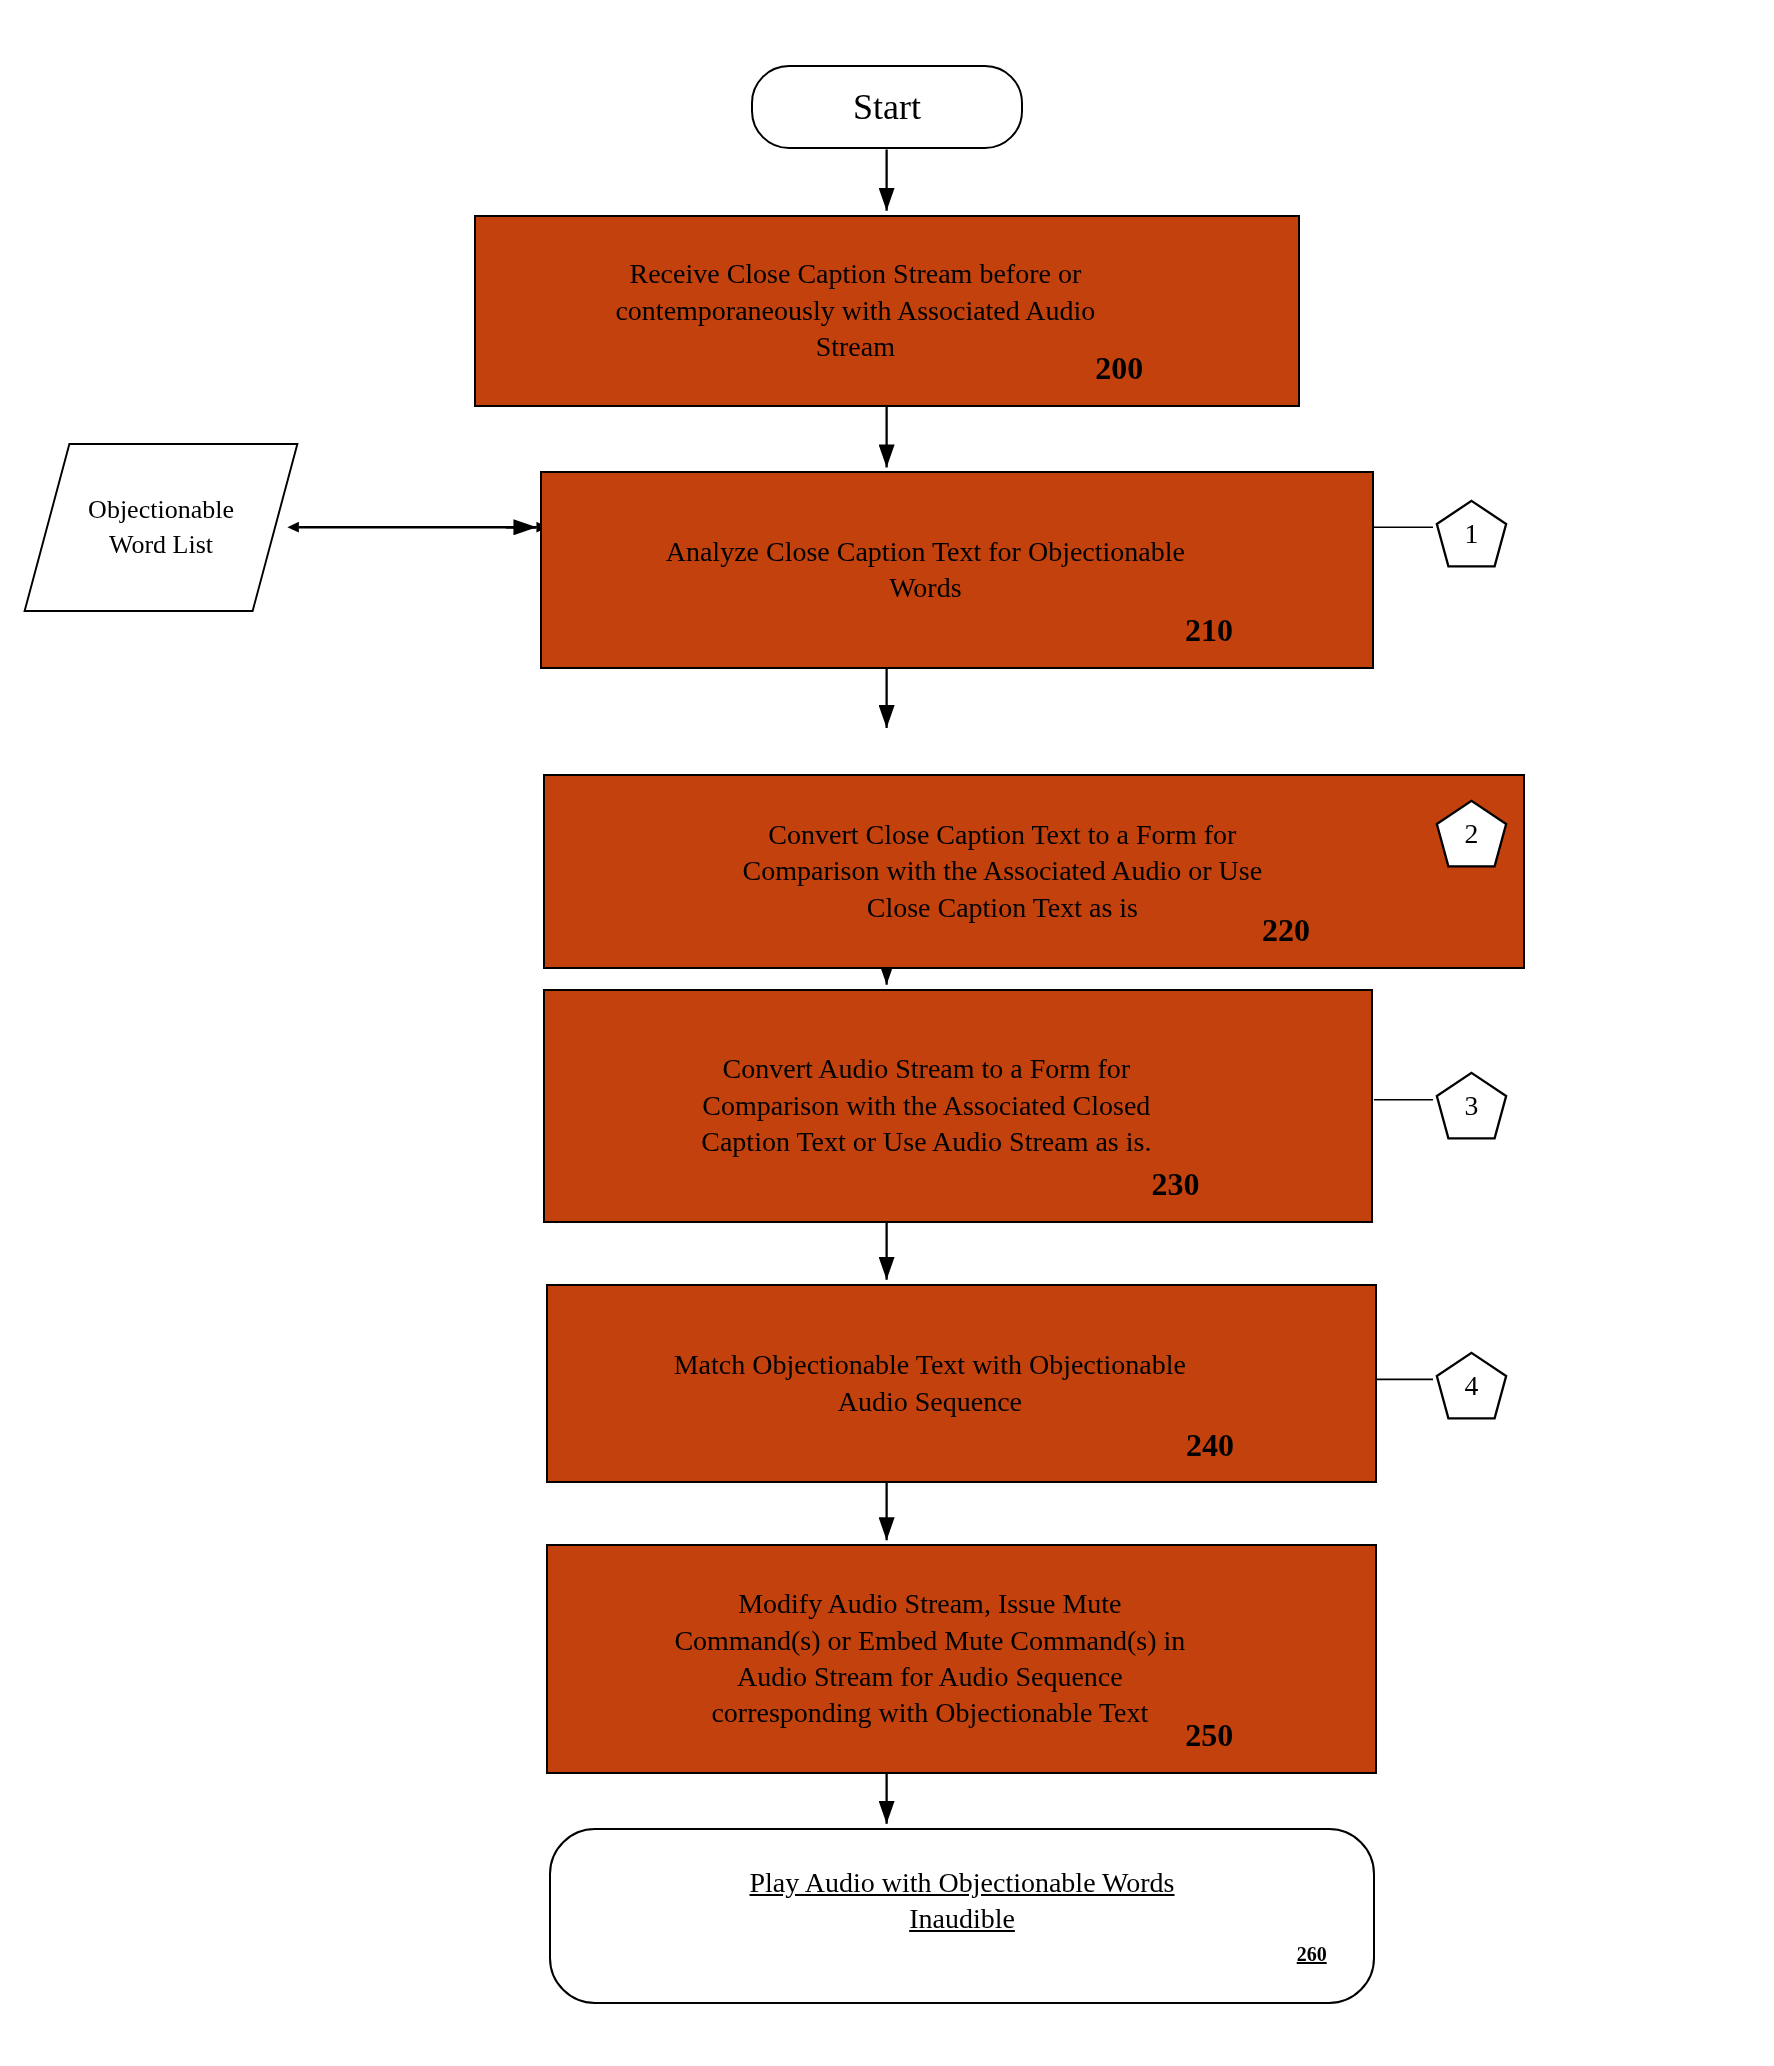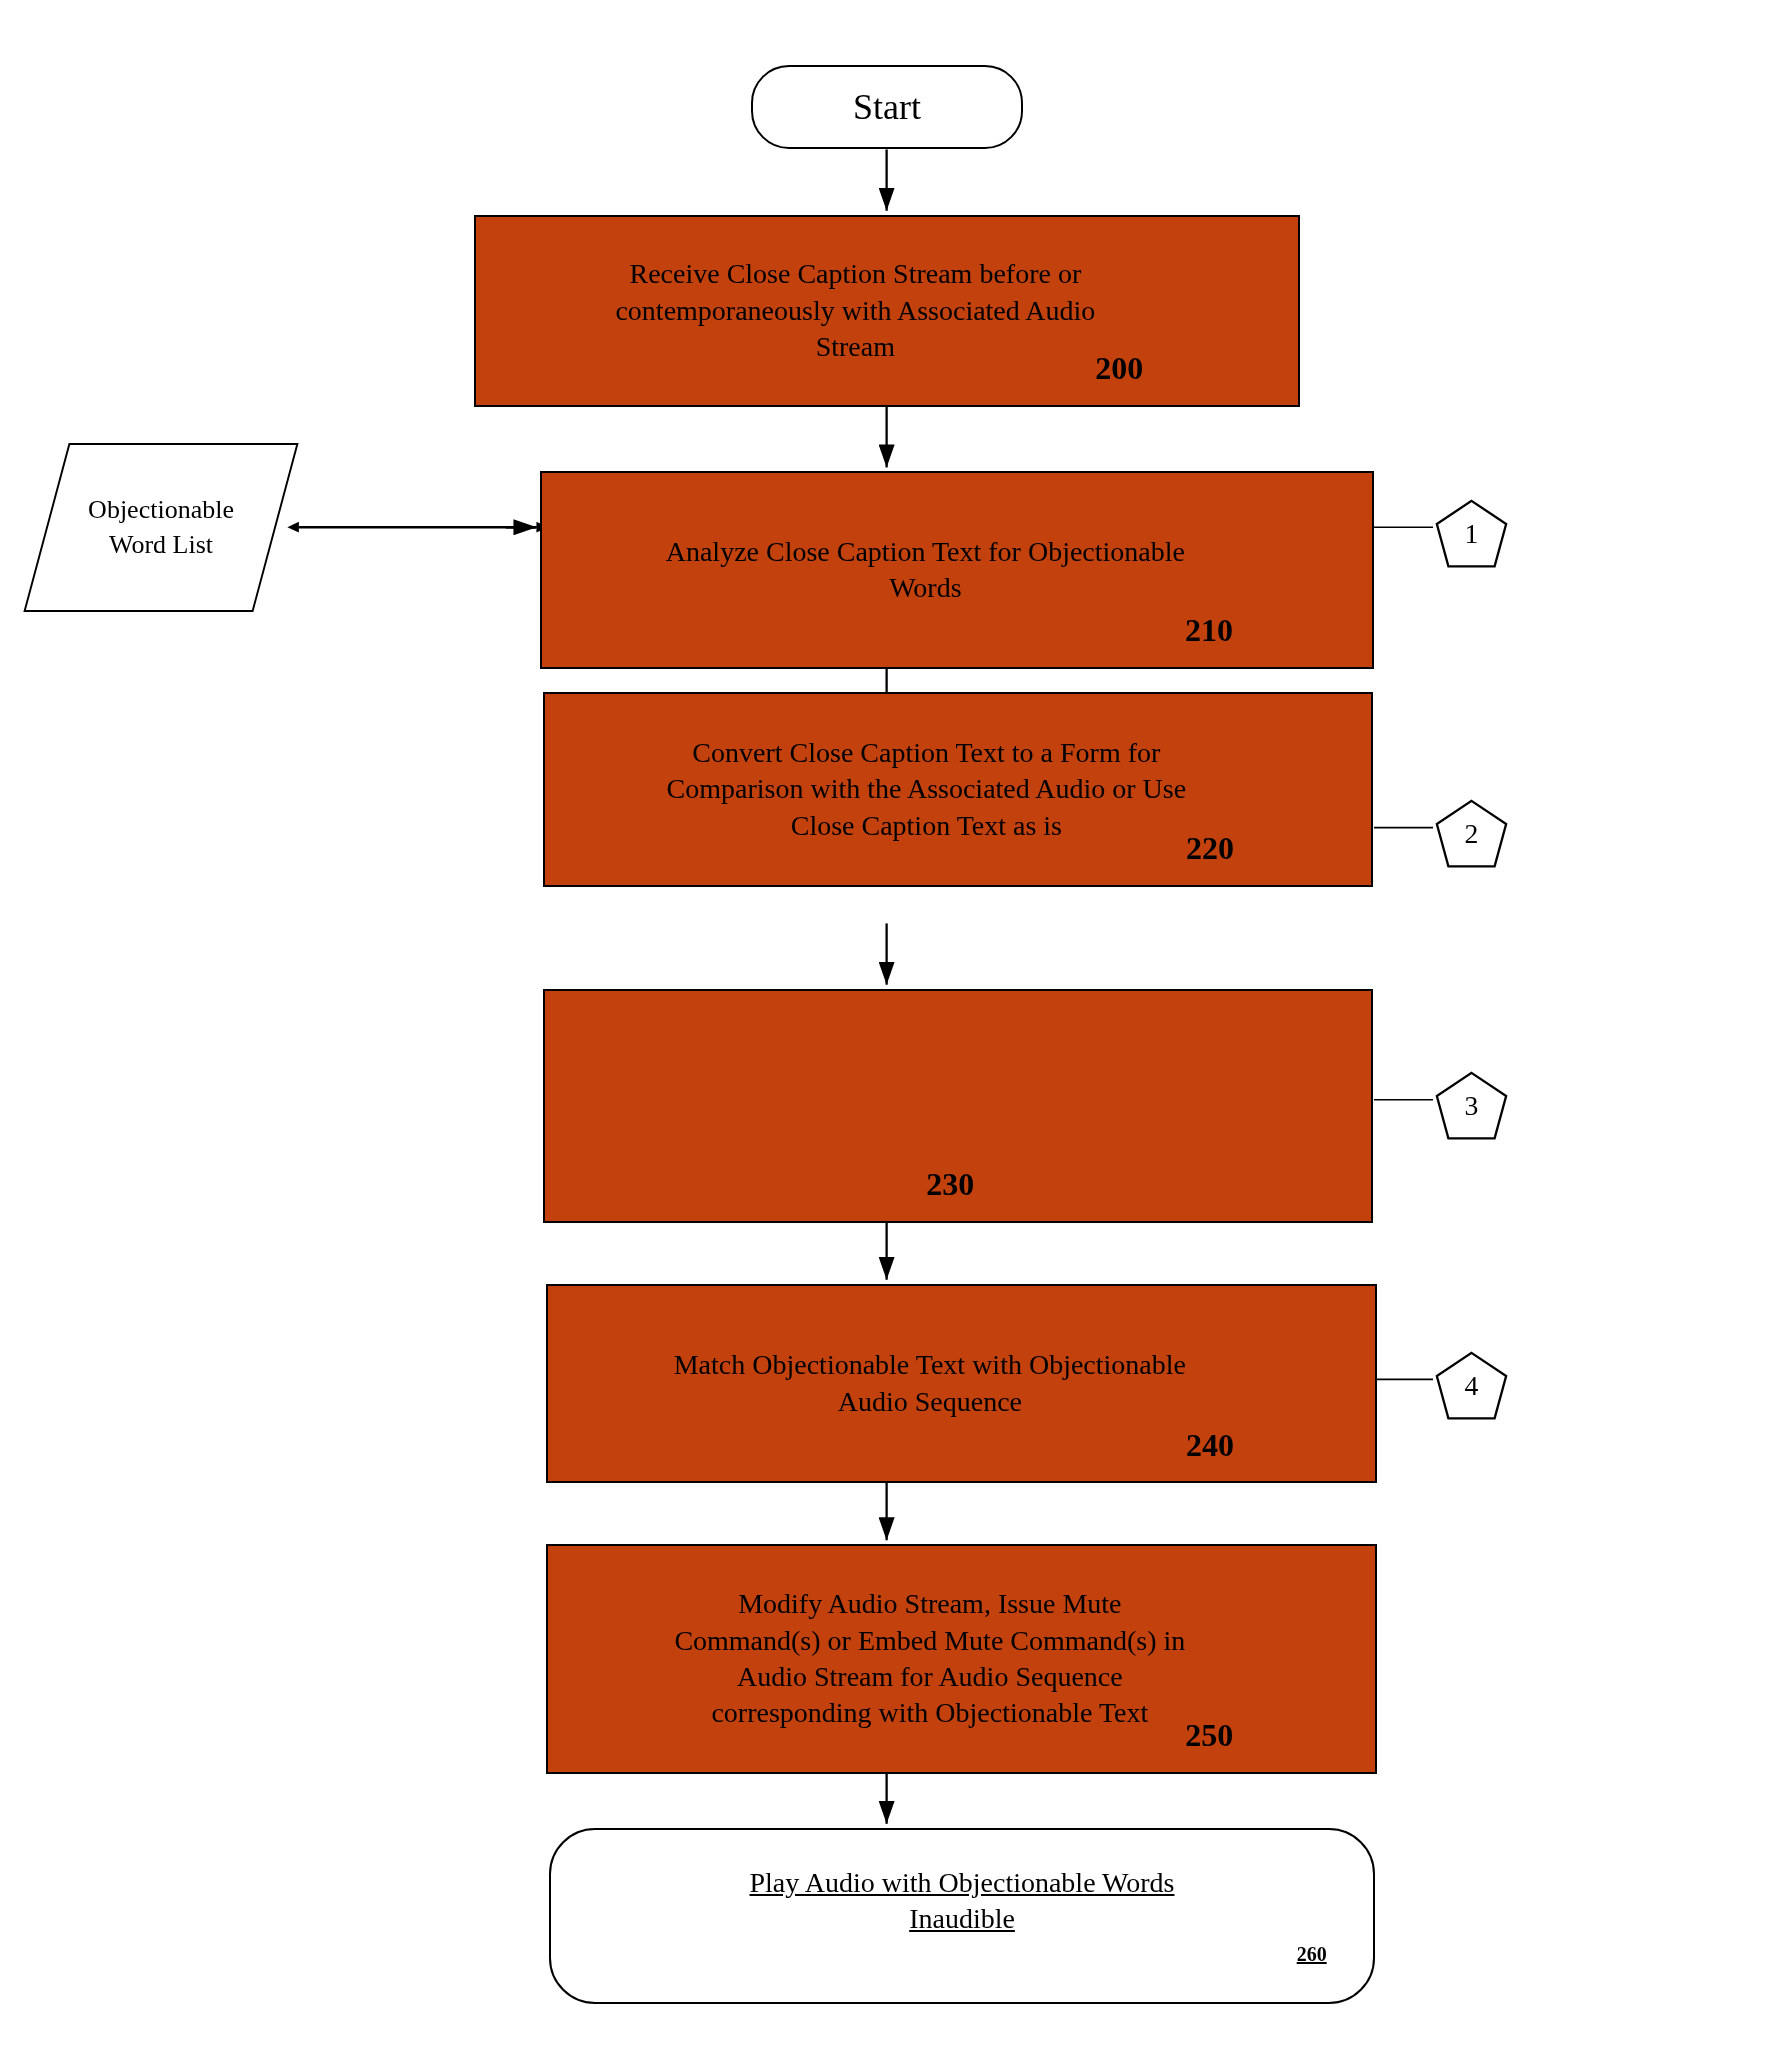--- a/index.html
+++ b/index.html
@@ -156,26 +156,27 @@
   <div class="flow-box" style="left: 474px; top: 215px; width: 826px; height: 192px; padding: 15.3px 23px;">
     <span>Receive Close Caption Stream before or<br>contemporaneously with Associated Audio<br>Stream</span>
     <span class="step-num">200</span>
   </div>
 
   <div class="flow-box" style="left: 540px; top: 471px; width: 834px; height: 198px; padding: 15.3px 23px;">
     <span>Analyze Close Caption Text for Objectionable<br>Words</span>
     <span class="step-num">210</span>
   </div>
 
-  <div class="flow-box" style="left: 543px; top: 692px; width: 830px; height: 195px; padding: 15.3px 23px; align-items: center;">
+  <div class="flow-box" style="left: 543px; top: 774px; width: 982px; height: 195px; padding: 15.3px 23px; align-items: center;">
     <span>Convert Close Caption Text to a Form for<br>Comparison with the Associated Audio or Use<br>Close Caption Text as is</span>
     <span class="step-num">220</span>
   </div>
 
   <div class="flow-box" style="left: 543px; top: 989px; width: 830px; height: 234px; padding: 15.3px 23px;">
+    <span>Convert Audio Stream to a Form for<br>Comparison with the Associated Closed<br>Caption Text or Use Audio Stream as is.</span>
     <span class="step-num">230</span>
   </div>
 
   <div class="flow-box" style="left: 546px; top: 1284px; width: 831px; height: 199px; padding: 14px 23px;">
     <span>Match Objectionable Text with Objectionable<br>Audio Sequence</span>
     <span class="step-num">240</span>
   </div>
 
   <div class="flow-box" style="left: 546px; top: 1544px; width: 831px; height: 230px; padding: 15.3px 23px;">
     <span>Modify Audio Stream, Issue Mute<br>Command(s) or Embed Mute Command(s) in<br>Audio Stream for Audio Sequence<br>corresponding with Objectionable Text</span>

